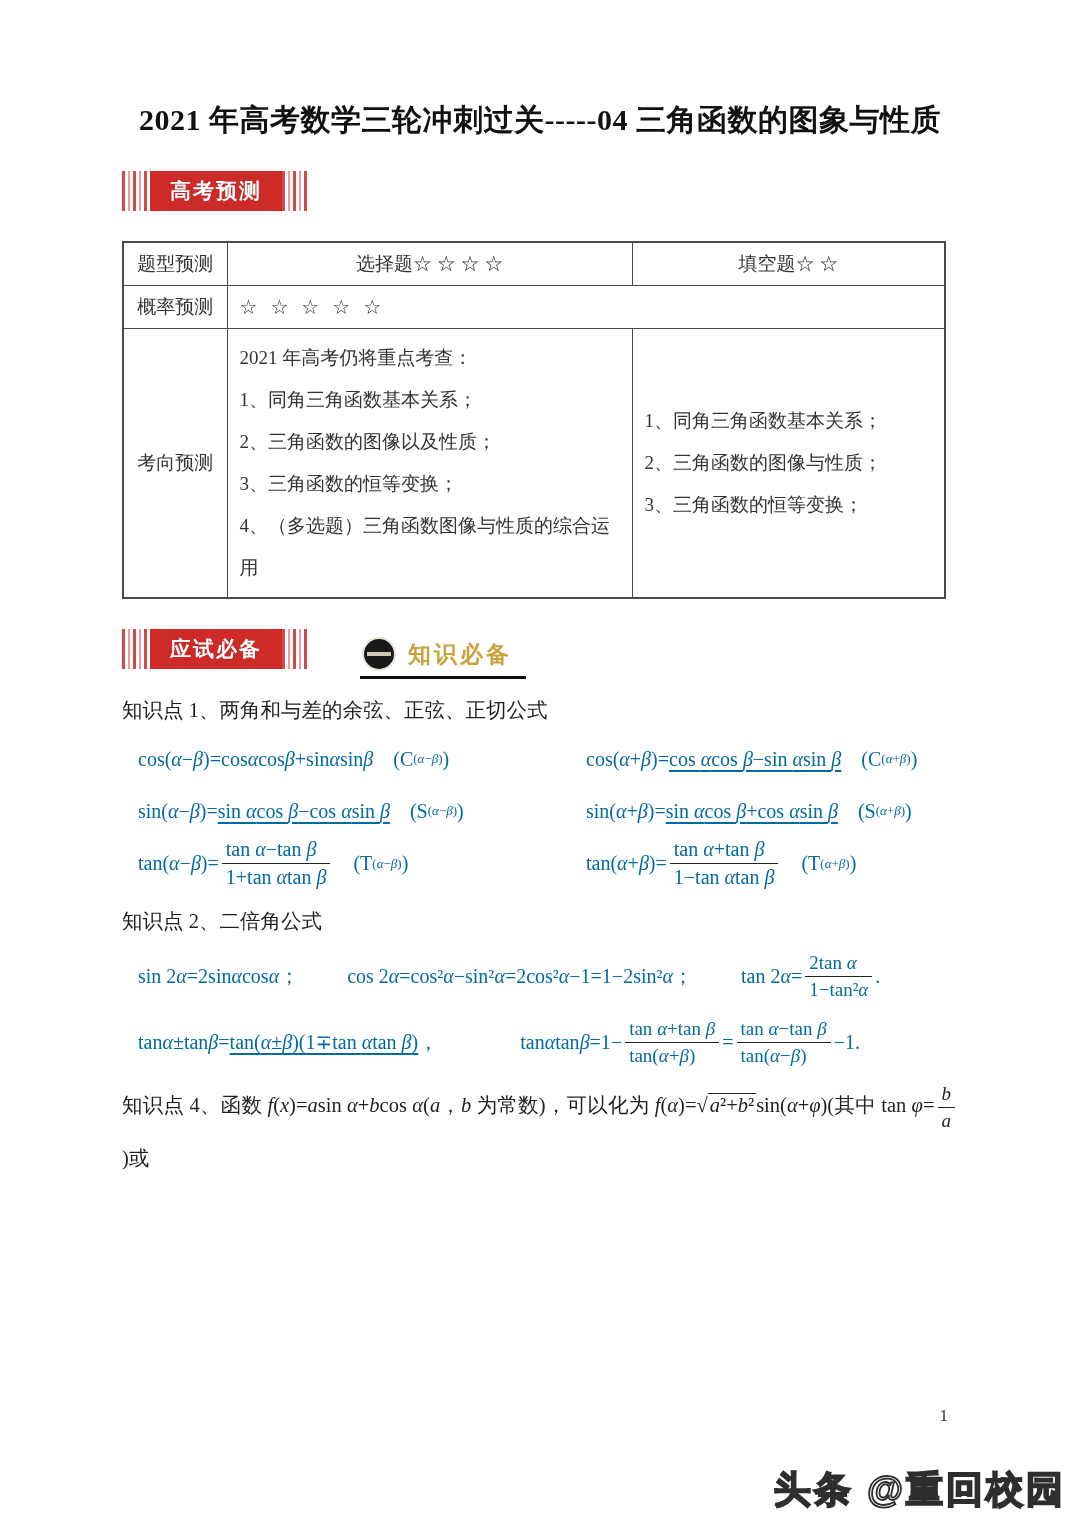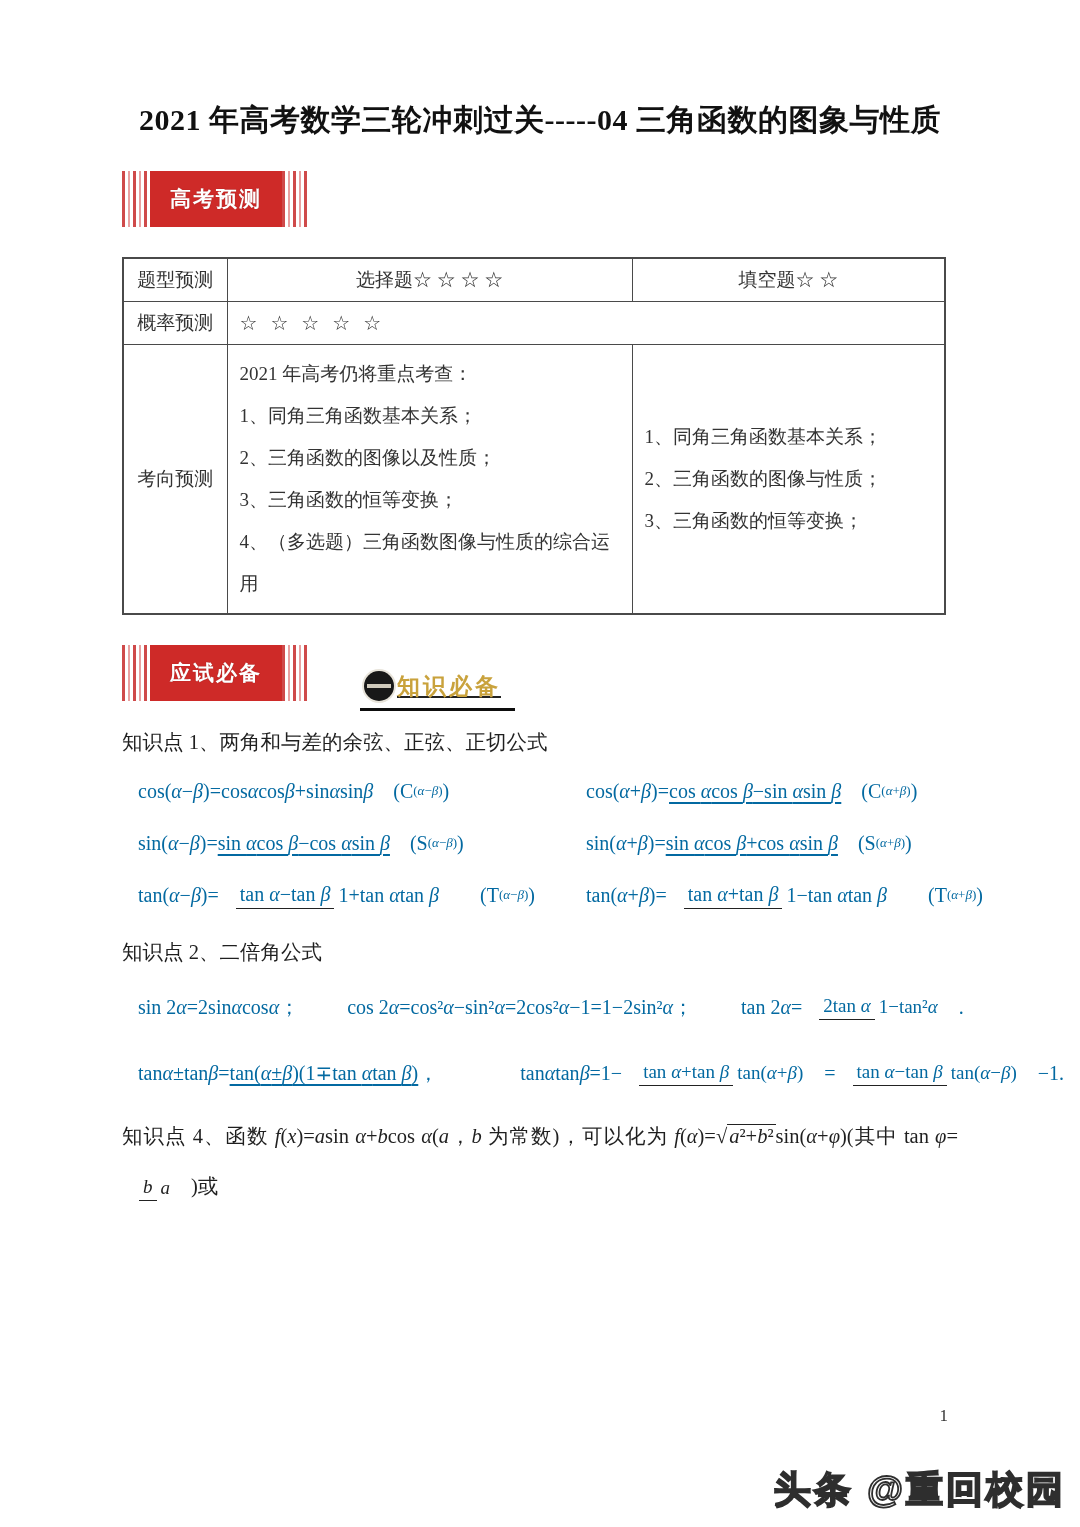--- a/index.html
+++ b/index.html
@@ -7,21 +7,21 @@
   body {
     width:1080px; height:1527px; position:relative; overflow:hidden;
     font-family:"Liberation Serif","DejaVu Serif",serif; color:#222;
   }
   .content { padding:100px 122px 0 122px; }
 
   
   .title { text-align:center; font-size:30px; font-weight:bold; color:#111; letter-spacing:0.5px; }
 
   
-  .ribbon { display:inline-flex; align-items:stretch; margin-top:30px; height:56px; }
+  .ribbon { display:inline-flex; align-items:stretch; margin-top:30px; height:40px; }
   .ribbon .stripes { width:28px;
     background:repeating-linear-gradient(90deg,#cf4a4a 0 3px,#ffffff 3px 6px,#e9a0a0 6px 8px,#ffffff 8px 11px);
   }
   .ribbon .ribbon-label {
     background:#ce2a28; color:#fff; font-weight:bold; font-size:21px;
     display:flex; align-items:center; padding:0 20px; letter-spacing:2px;
     text-shadow:0 0 1px #8e1b1b;
   }
 
   
@@ -35,38 +35,38 @@
   .dir p { line-height:42px; margin:0; white-space:normal; }
   .col-choice { width:405px; }
   .col-blank { width:313px; }
 
   
   .para { margin-top:12px; font-size:20.5px; line-height:51px; text-align:justify;
     text-indent:2em; color:#262626; }
 
   
   .kbadge { display:inline-flex; flex-direction:column; margin:4px 0 0 46px; }
-  .kbadge-row { display:inline-flex; align-items:center; gap:3px; padding:2px 14px 6px 4px;text-decoration:underline; }
+  .kbadge-row { display:inline-flex; align-items:center; gap:14px; padding:2px 14px 6px 4px; }
   .dot-icon { width:30px; height:30px; border-radius:50%; background:#181818; position:relative;
     box-shadow:0 0 0 2px #e8e4da; }
   .dot-icon::after { content:""; position:absolute; left:3px; right:3px; top:13px; height:4px; background:#cfc9bb; }
   .kbadge-label { color:#c9a23c; font-weight:bold; font-size:23px; letter-spacing:3px; }
   .kbadge-underline { height:3.5px; background:#0d0d0d; width:100%; }
 
   
   .kp-heading { font-size:20.5px; line-height:46px; margin-top:8px; color:#1f1f1f; }
   .kp-heading sub, .formula sub { font-size:13px; }
 
   .fgrid { display:grid; grid-template-columns:448px auto; padding-left:16px; }
   .formula { min-height:52px; display:flex; align-items:center; font-size:20px; color:#0369a1;
     white-space:nowrap; }
   .formula i { font-family:"Liberation Serif","DejaVu Serif",serif; }
   .formula u { text-underline-offset:4px; }
 
-  .frac { display:inline-flex; vertical-align:middle; margin:0 17px; }
+  .frac { display:inline-flex; flex-direction:column; vertical-align:middle; margin:0 3px; }
   .frac .fn { display:block; padding:0 4px 1px 4px; border-bottom:1.5px solid #222; line-height:1.25; }
   .frac .fd { display:block; padding:1px 4px 0 4px; line-height:1.25; }
 
   .sqrt { white-space:nowrap; }
   .sqrt .rad { border-top:1.5px solid #222; padding:0 2px; }
 
   .k2row { display:flex; align-items:center; gap:48px; padding-left:16px; }
   .k3row { display:flex; align-items:center; gap:82px; padding-left:16px; margin-top:2px; }
   .k3row .formula, .k2row .formula { min-height:64px; }
   .kp-body { font-size:20.5px; line-height:50px; text-align:justify; color:#1f1f1f; margin-top:4px; }

